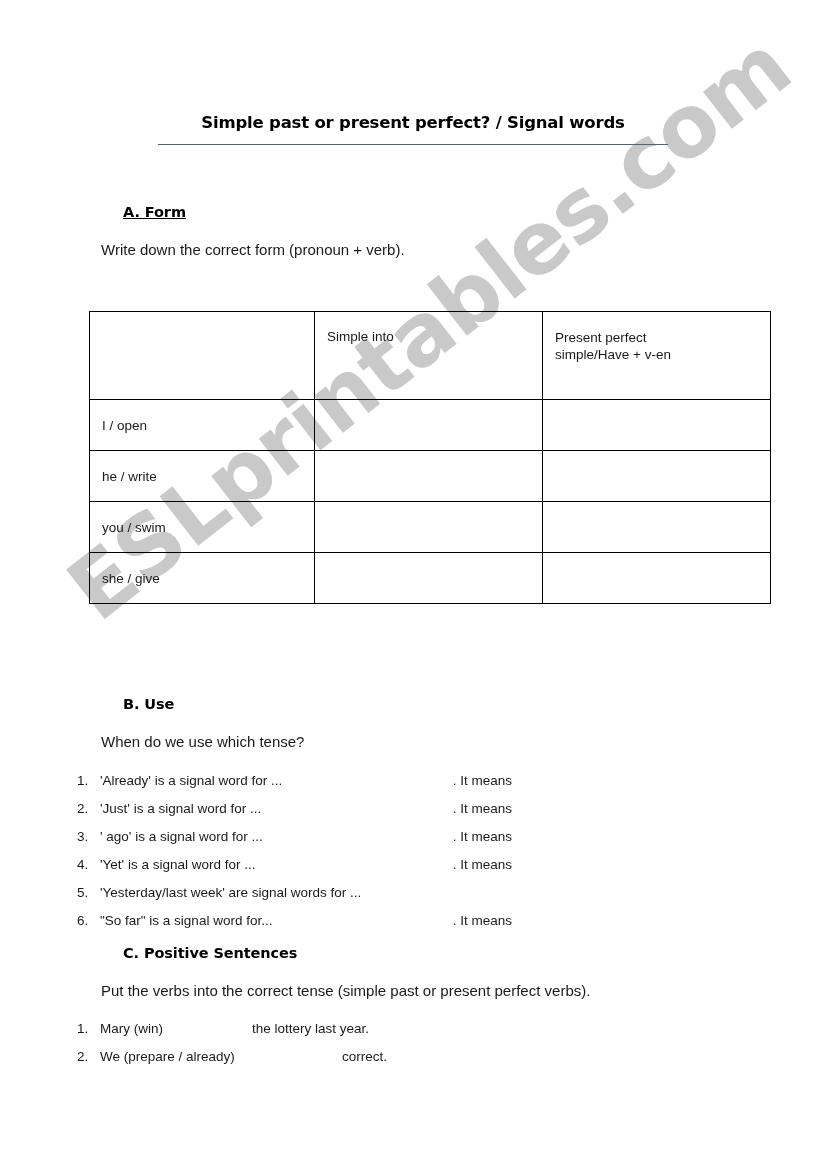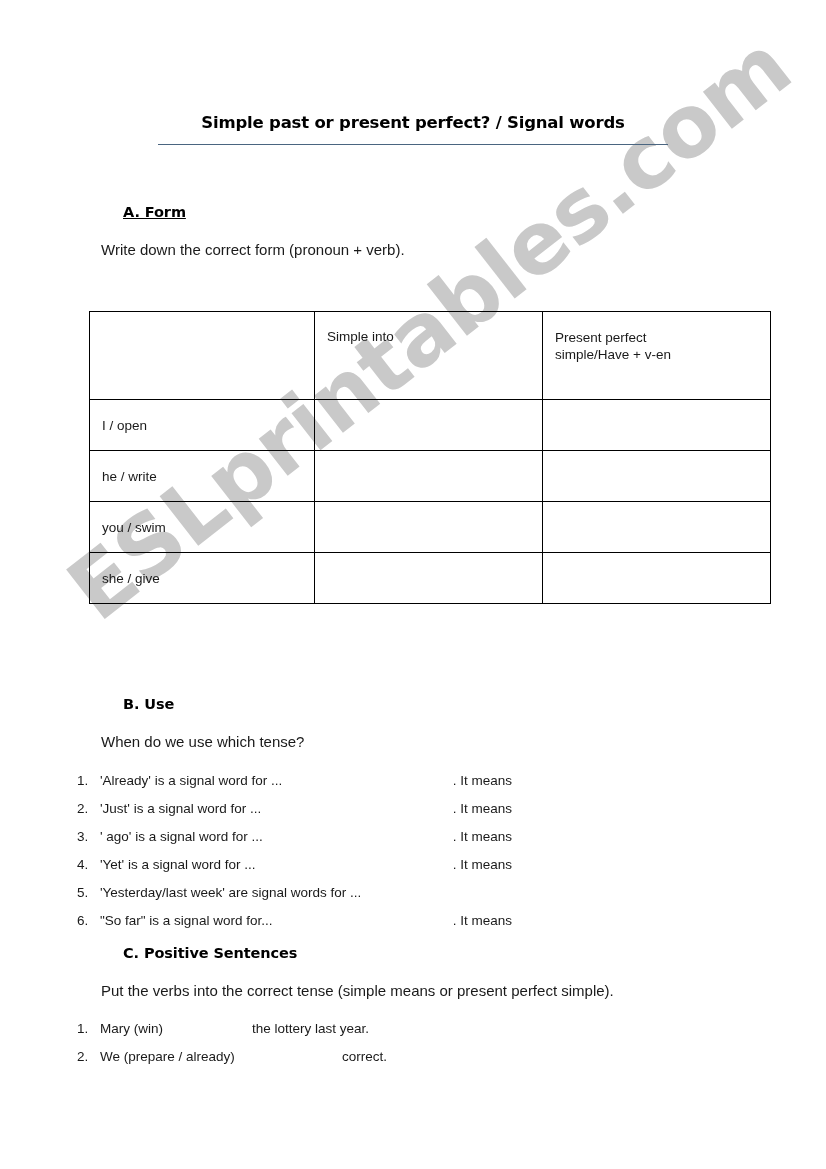--- a/index.html
+++ b/index.html
@@ -248,21 +248,21 @@
         <span class="num-tail"></span>
       </div>
       <div class="num-row">
         <span class="num-marker">6.</span>
         <span class="num-body">"So far" is a signal word for...</span>
         <span class="num-tail">. It means</span>
       </div>
     </div>
 
     <div class="section-heading" id="heading-c">C. Positive Sentences</div>
-    <div class="instruction" id="instr-c">Put the verbs into the correct tense (simple means or present perfect simple).</div>
+    <div class="instruction" id="instr-c">Put the verbs into the correct tense (simple past or present perfect verbs).</div>
 
     <div class="num-list" id="list-c">
       <div class="num-row">
         <span class="num-marker">1.</span>
         <span class="c-verb">Mary (win)</span>
         <span class="c-rest" id="c-rest-1">the lottery last year.</span>
       </div>
       <div class="num-row">
         <span class="num-marker">2.</span>
         <span class="c-verb">We (prepare / already)</span>

